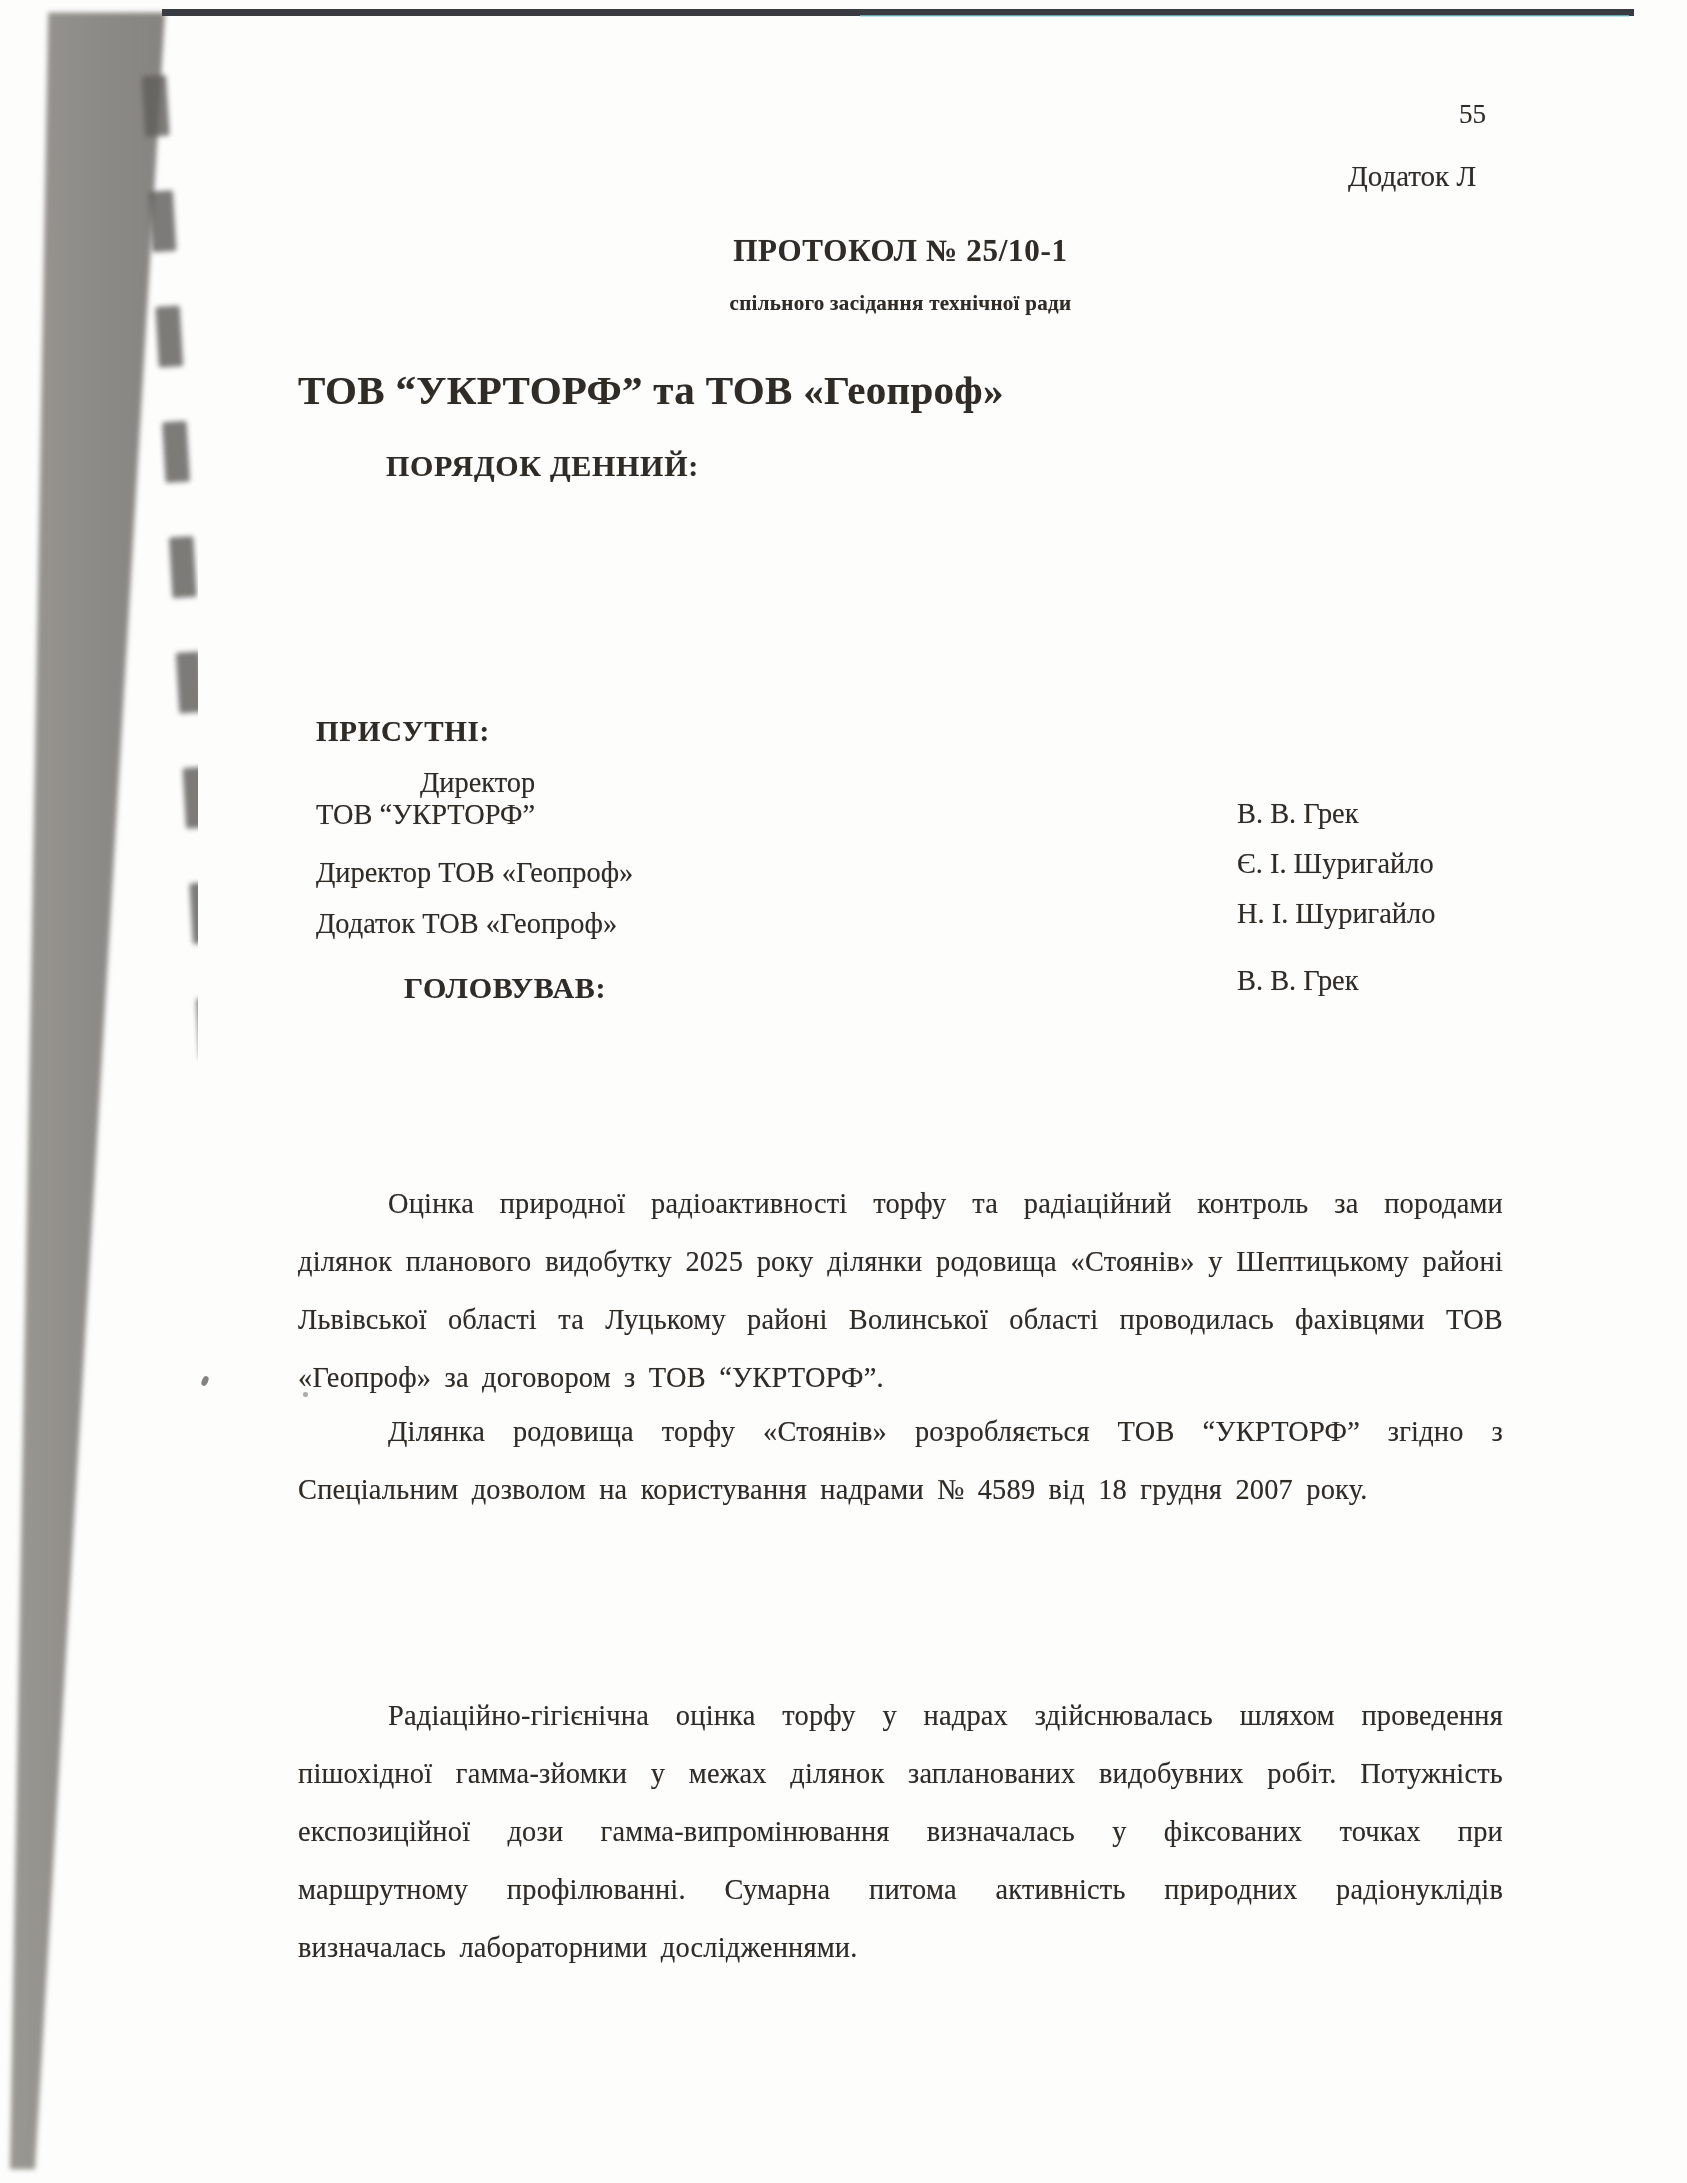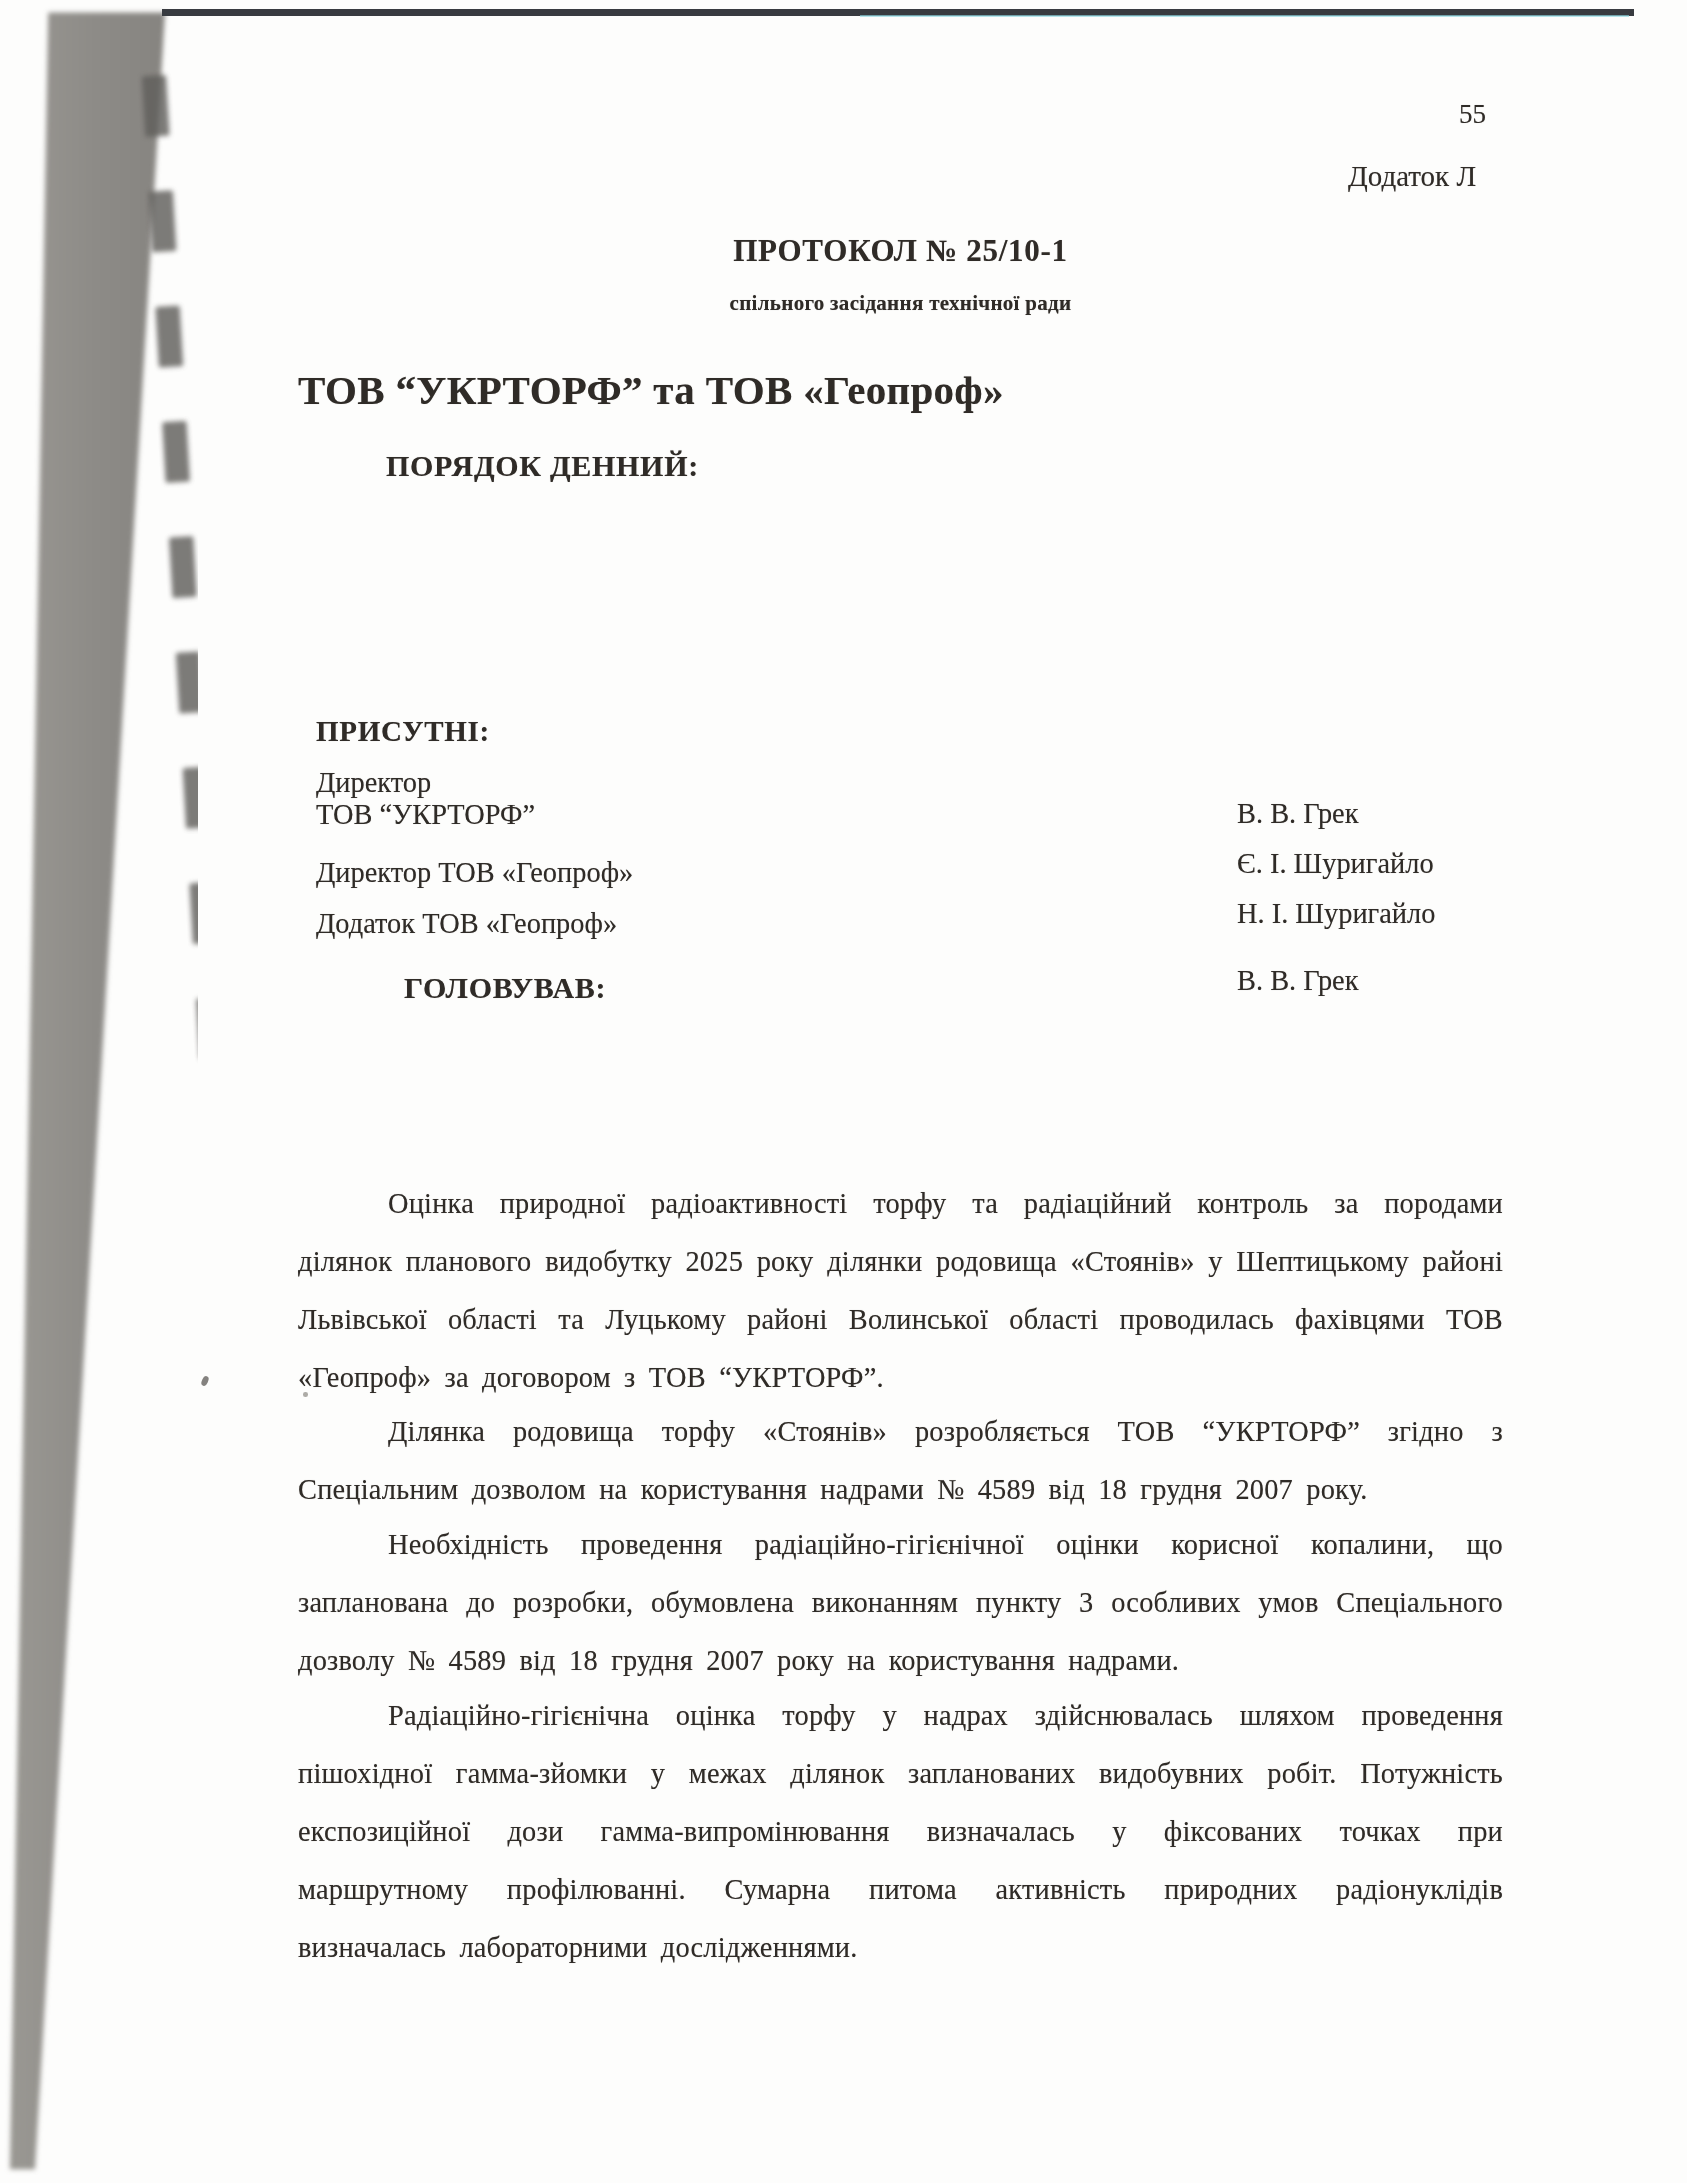--- a/index.html
+++ b/index.html
@@ -5,21 +5,21 @@
   html, body { margin: 0; padding: 0; background: #ffffff; }
   .page {
     position: relative;
     width: 1687px;
     height: 2183px;
     background: #fdfdfc;
     overflow: hidden;
     font-family: "Liberation Serif", "DejaVu Serif", serif;
     color: #2f2b27;
   }
-  .txt { text-shadow: 0 0 0.7px rgba(62,56,48,0.45); }
+  .txt { text-shadow: 0 0 0.7px rgba(62,56,48,0.45); text-align: right; }
   .abs { position: absolute; }
   .bold { font-weight: bold; }
   .body-col {
     left: 298px;
     width: 1205px;
     font-size: 28.4px;
     line-height: 58px;
     text-align: justify;
     word-spacing: 6px;
     letter-spacing: 0.2px;
@@ -125,18 +125,17 @@
   <div class="abs txt attendee-name name-3">Н. І. Шуригайло</div>
 
   <div class="abs txt bold chair-label">ГОЛОВУВАВ:</div>
   <div class="abs txt chair-name">В. В. Грек</div>
 
 
   <div class="abs txt body-col indent par-2">Оцінка природної радіоактивності торфу та радіаційний контроль за породами ділянок планового видобутку 2025 року ділянки родовища «Стоянів» у Шептицькому районі Львівської області та Луцькому районі Волинської області проводилась фахівцями ТОВ «Геопроф» за договором з ТОВ “УКРТОРФ”.</div>
 
   <div class="abs txt body-col indent par-3">Ділянка родовища торфу «Стоянів» розробляється ТОВ “УКРТОРФ” згідно з Спеціальним дозволом на користування надрами № 4589 від 18 грудня 2007 року.</div>
 
-  <div class="abs txt body-col indent par-4">Необхідність проведення радіаційно-гігієнічної оцінки корисної копалини, що запланована до розробки, обумовлена виконанням пункту 3 особливих умов Спеціального дозволу № 4589 від 18 грудня 2007 року на користування надрами.</div>
 
   <div class="abs txt body-col indent par-5">Радіаційно-гігієнічна оцінка торфу у надрах здійснювалась шляхом проведення пішохідної гамма-зйомки у межах ділянок запланованих видобувних робіт. Потужність експозиційної дози гамма-випромінювання визначалась у фіксованих точках при маршрутному профілюванні. Сумарна питома активність природних радіонуклідів визначалась лабораторними дослідженнями.</div>
 
 </div>
 
 
 </body></html>

